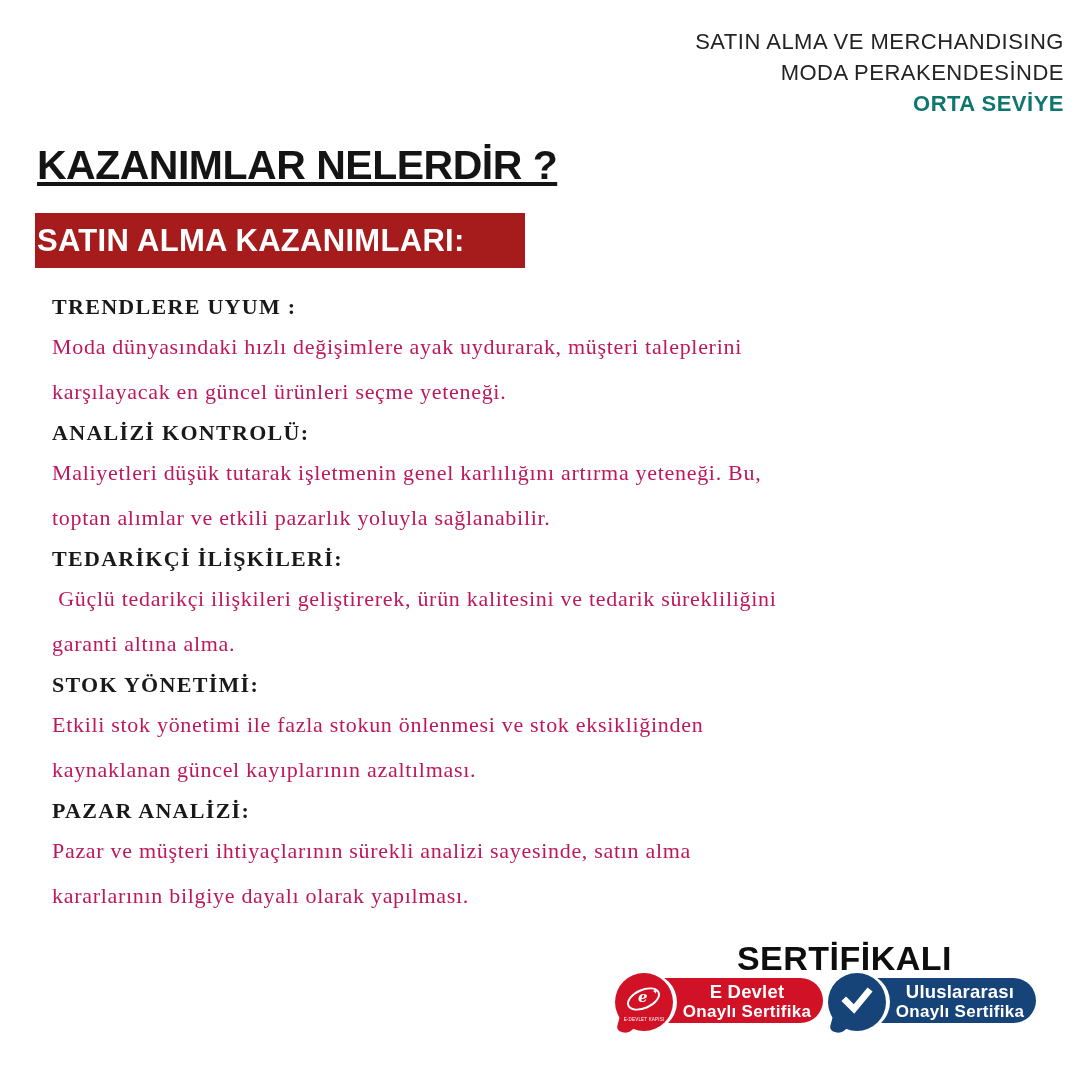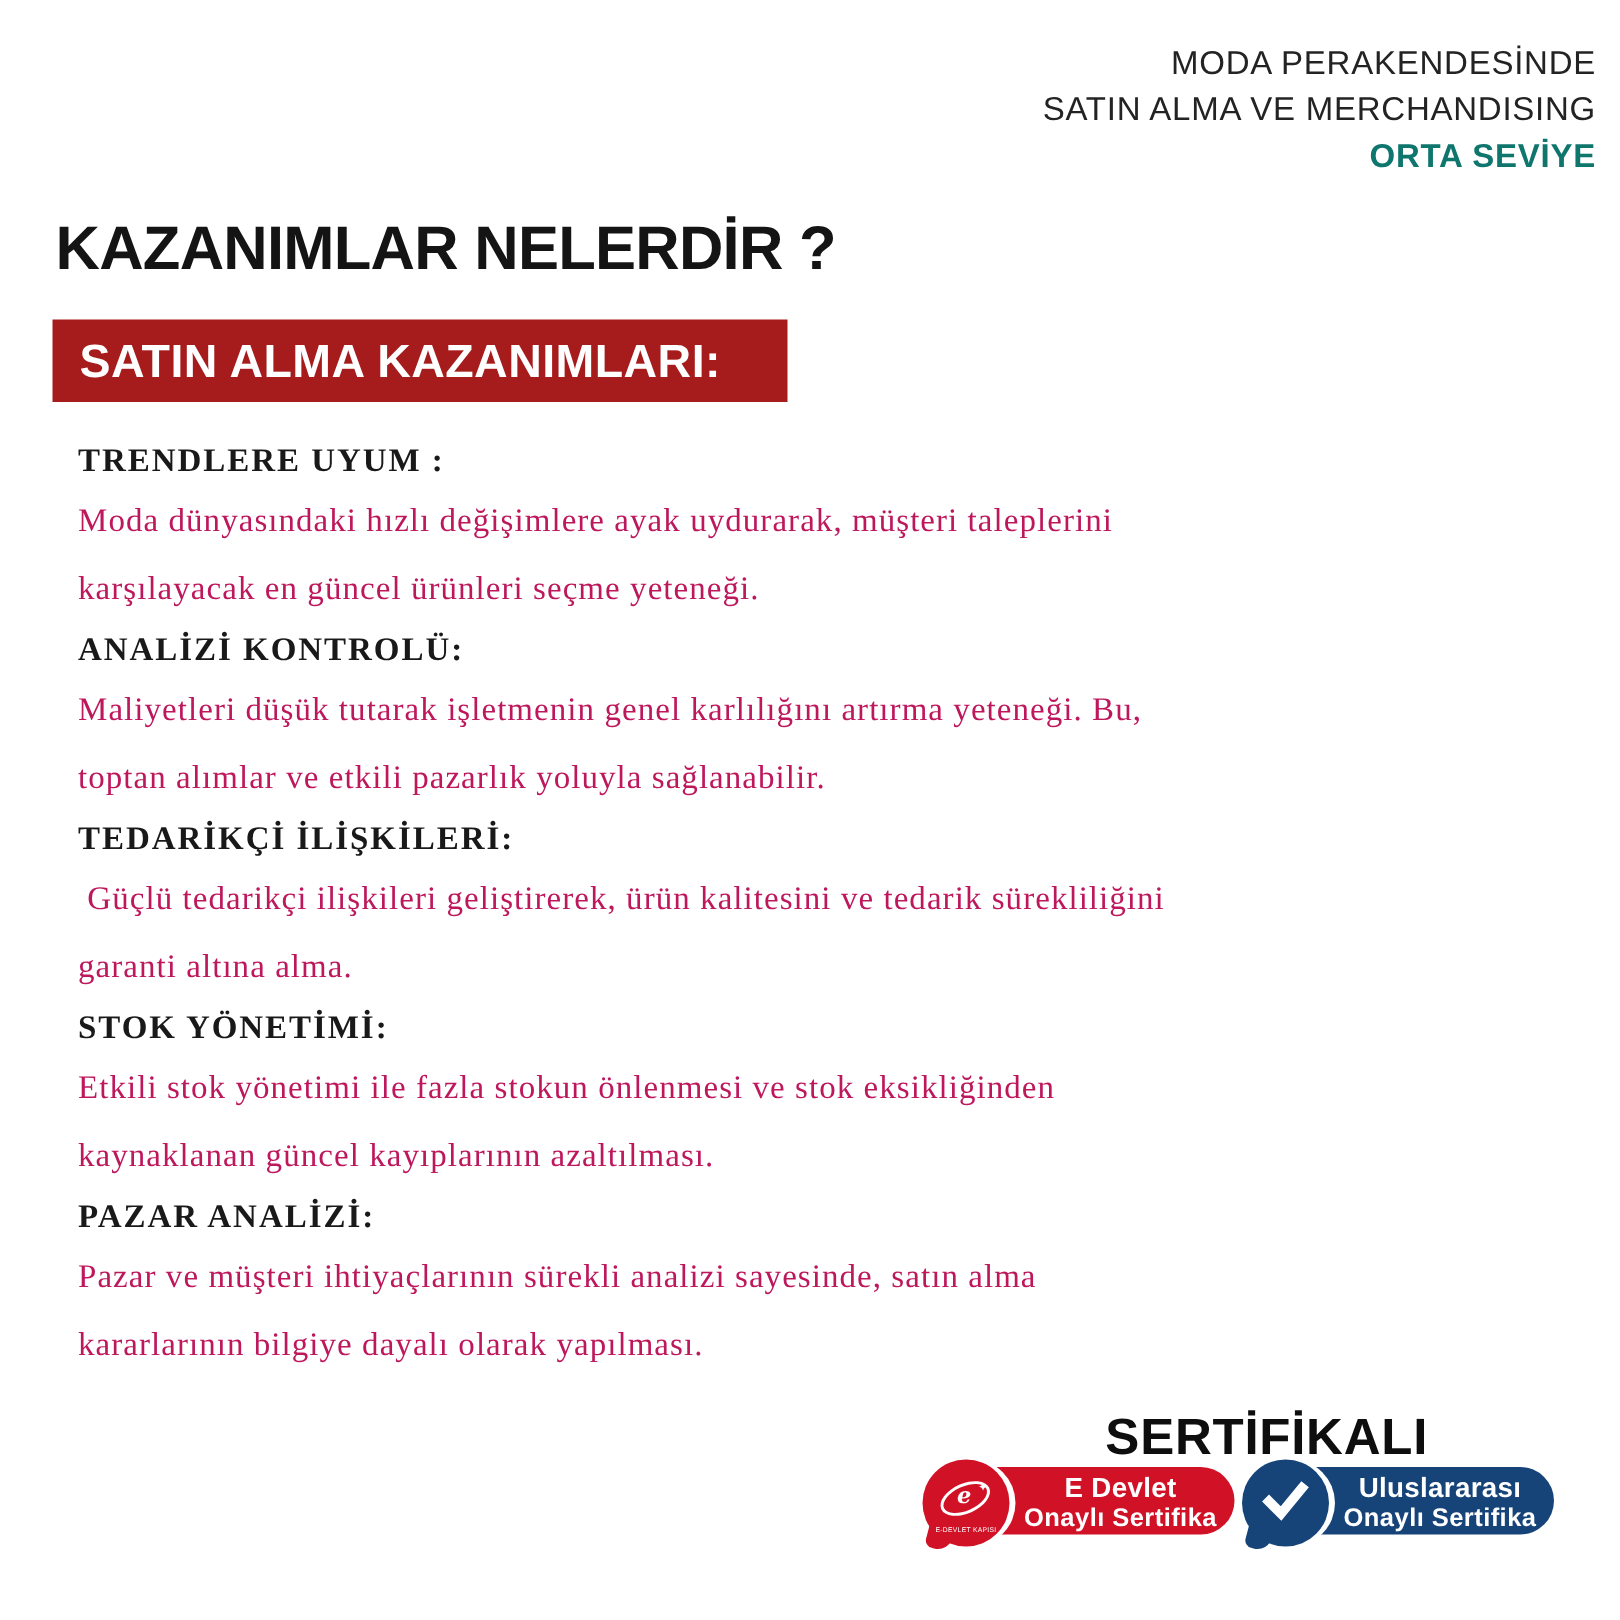--- a/index.html
+++ b/index.html
@@ -9,27 +9,27 @@
   }
   
   .top-right{
     position:absolute;top:26px;right:16px;text-align:right;
     font-size:22px;line-height:31px;letter-spacing:0.5px;color:#232323;
   }
   .top-right .lvl{font-weight:700;color:#0f766e;}
   
   .h1{
     position:absolute;top:142px;left:37px;margin:0;
-    font-size:41px;font-weight:700;letter-spacing:-0.5px;color:#141414;
+    font-size:41px;font-weight:700;letter-spacing:-0.5px;color:#141414;text-decoration:underline;
   }
   
   .banner{
     position:absolute;top:213px;left:35px;width:490px;height:55px;
     background:#a61c1c;color:#ffffff;box-sizing:border-box;
-    font-size:31px;font-weight:700;line-height:55px;padding-left:18px;letter-spacing:0.3px;
+    font-size:31px;font-weight:700;line-height:55px;padding-left:2px;letter-spacing:0.3px;
     white-space:nowrap;
   }
   
   .sections{position:absolute;top:290px;left:52px;right:36px;font-family:Liberation Serif, serif;}
   .sec{margin:0 0 2px 0;}
   .sec h3{
     margin:0;font-size:22px;font-weight:700;letter-spacing:1.3px;
     line-height:34px;color:#191919;
   }
   .sec p{
@@ -78,22 +78,22 @@
     position:absolute;left:0;right:0;bottom:9px;text-align:center;
     font-size:4.5px;letter-spacing:0.2px;color:#ffffff;white-space:nowrap;
   }
 </style>
 </head>
 <body>
 
 <div class="canvas">
 
   <header class="top-right">
+    <div>SATIN ALMA VE MERCHANDISING</div>
     <div>MODA PERAKENDESİNDE</div>
-    <div>SATIN ALMA VE MERCHANDISING</div>
     <div class="lvl">ORTA SEVİYE</div>
   </header>
 
   <h1 class="h1">KAZANIMLAR NELERDİR ?</h1>
 
   <div class="banner">
     <span>SATIN ALMA KAZANIMLARI:</span>
   </div>
 
   <main class="sections">

